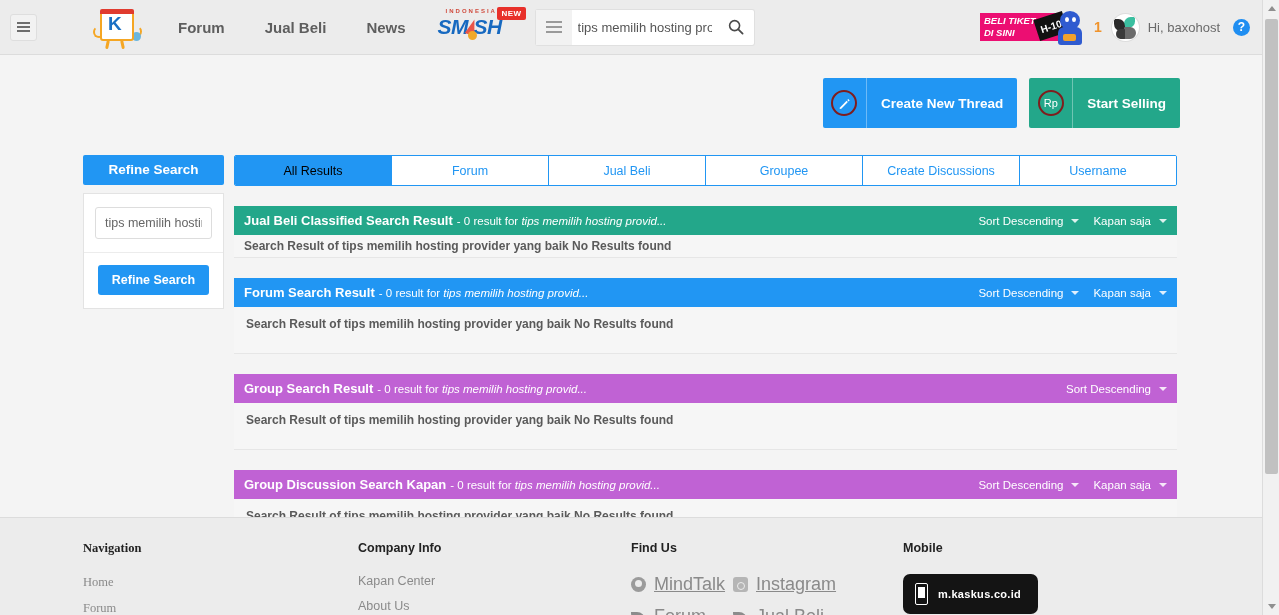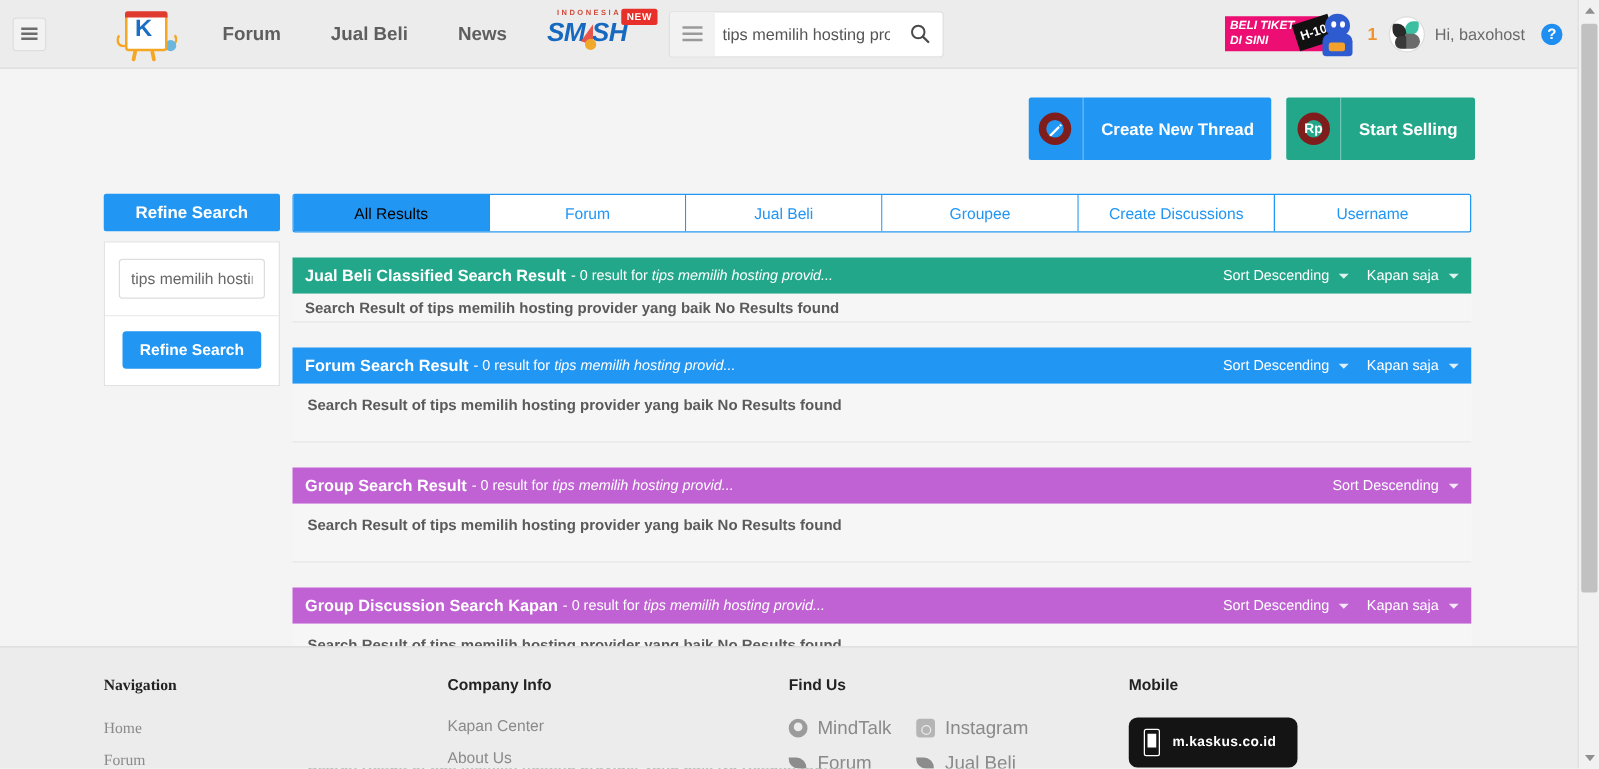--- a/index.html
+++ b/index.html
@@ -134,21 +134,21 @@
   
   .actions { position:absolute; top:78px; right:99px; display:flex; gap:12px; }
   .act-btn { display:flex; height:50px; border-radius:2px; cursor:pointer; }
   .act-icon {
     width:44px; display:flex; align-items:center; justify-content:center;
     border-right:1px solid rgba(255,255,255,.35);
   }
   .act-label { display:flex; align-items:center; padding:0 14px; color:#fff; font-size:13.5px; font-weight:bold; line-height:15px; text-align:left; }
   .blue-btn { background:#2196f3; }
   .green-btn { background:#23a78a; }
-  .circ { width:26px; height:26px; border:6px solid #7f1d1d; border-radius:50%; display:flex; align-items:center; justify-content:center; color:#fff; font-size:11px; font-weight:bold; }
+  .circ { width:26px; height:26px; border:2px solid #7f1d1d; border-radius:50%; display:flex; align-items:center; justify-content:center; color:#fff; font-size:11px; font-weight:normal; }
 
   
   .content { position:absolute; top:155px; left:83px; width:1094px; display:flex; gap:10px; }
   .sidebar { width:141px; }
   .refine-head {
     background:#2196f3; color:#fff; font-size:13.5px; font-weight:bold;
     text-align:center; height:30px; line-height:30px; border-radius:2px; cursor:pointer;
   }
   .refine-panel { border:1px solid #e3e3e3; background:#fff; margin-top:8px; padding:13px 11px; }
   .refine-panel input {
@@ -198,21 +198,21 @@
     background:#ececec; border-top:1px solid #dcdcdc; padding:23px 0 0 83px;
     display:flex;
   }
   .fcol-title { font-size:12.5px; font-weight:bold; color:#222; margin-bottom:19px; }
   .fcol a { display:block; font-size:12.5px; color:#8a8a8a; text-decoration:none; margin-bottom:11px; cursor:pointer; }
   .c-nav { width:275px;font-family:Liberation Serif, serif; }
   .c-comp { width:273px; }
   .c-find { width:272px; }
   .find-grid { display:flex; flex-wrap:wrap; }
   .find-item { width:102px; display:flex; align-items:center; gap:8px; margin-bottom:11px; cursor:pointer; }
-  .find-item span { font-size:15px; color:#8a8a8a; }
+  .find-item span { font-size:18px; color:#8a8a8a;text-decoration:underline; }
   .ic { width:15px; height:15px; flex:none; }
   .ic-mindtalk { border-radius:50%; background:#9b9b9b; position:relative; }
   .ic-mindtalk::after { content:""; position:absolute; left:4px; top:3px; width:7px; height:7px; border-radius:50%; background:#ececec; }
   .ic-insta { background:#b5b5b5; border-radius:3px; position:relative; }
   .ic-insta::after { content:""; position:absolute; left:4px; top:5px; width:6px; height:6px; border:1.5px solid #ececec; border-radius:50%; }
   .ic-tw { position:relative; }
   .ic-tw::before {
     content:""; position:absolute; left:0; top:3px; width:14px; height:9px;
     background:#8c8c8c; border-radius:0 8px 0 8px;
   }

